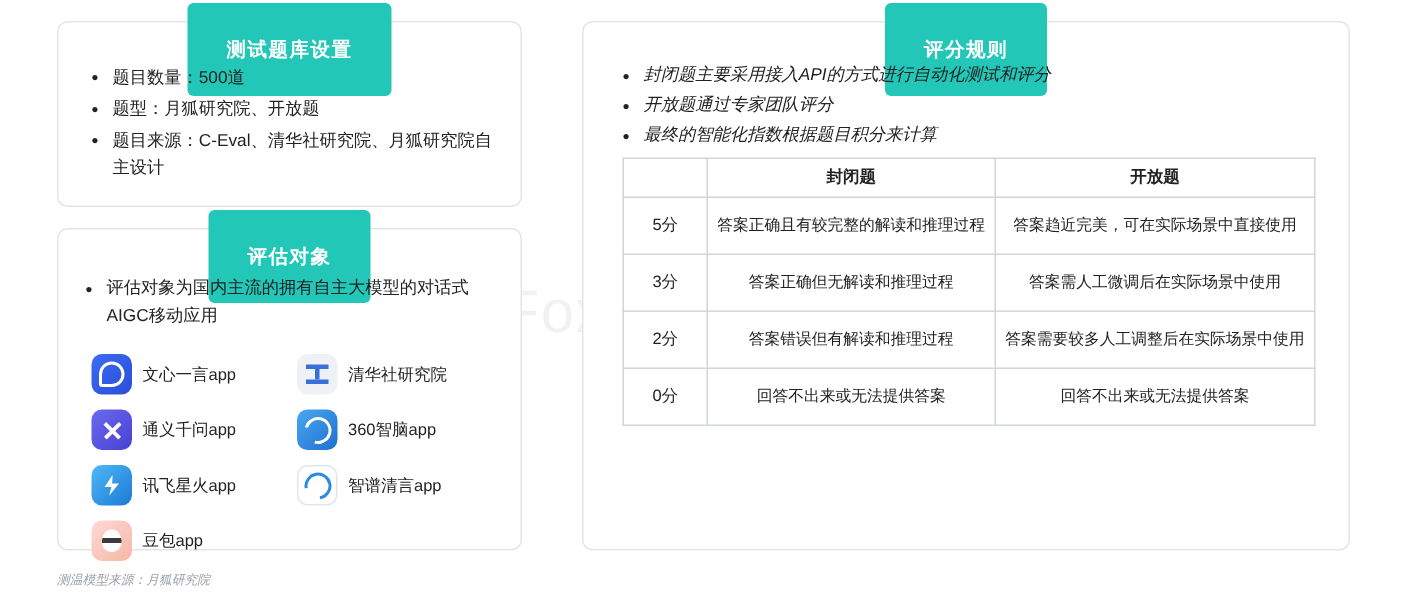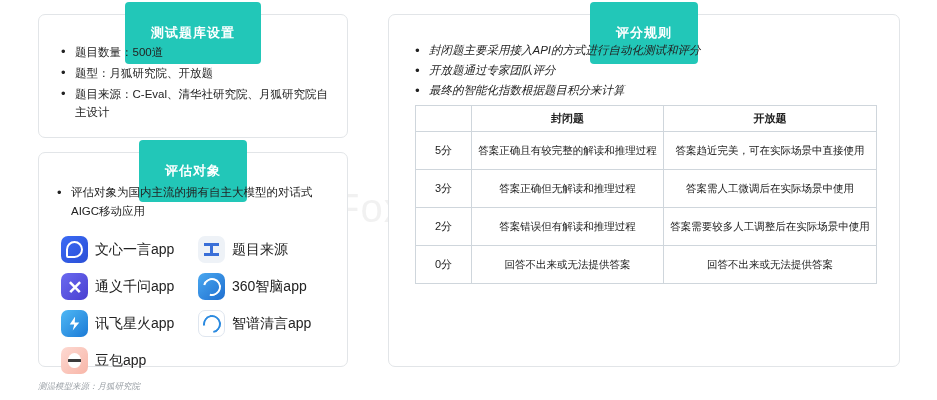--- a/index.html
+++ b/index.html
@@ -117,21 +117,21 @@
     margin-right: 7px;
     flex: 0 0 auto;
     display: flex; align-items: center; justify-content: center;
     font-size: 13px;
     color: #fff;
     font-weight: bold;
     overflow: hidden;
     position: relative;
   }
   .app-label {
-    font-size: 14px;
+    font-size: 11px;
     color: #222;
     white-space: nowrap;
   }
 
   .ic-wenxin { background: linear-gradient(135deg,#3b6bf5,#2b4fd6); }
   .ic-wenxin::after {
     content:""; width:13px;height:13px;border:2.5px solid #fff;border-radius:50% 50% 50% 2px;
   }
   .ic-tiangong { background: #eef2f7; }
   .ic-tiangong::after {
@@ -233,21 +233,21 @@
       <li>评估对象为国内主流的拥有自主大模型的对话式AIGC移动应用</li>
     </ul>
 
     <div class="app-grid">
       <div class="app-item">
         <span class="app-icon ic-wenxin"></span>
         <span class="app-label">文心一言app</span>
       </div>
       <div class="app-item">
         <span class="app-icon ic-tiangong"></span>
-        <span class="app-label">题目来源</span>
+        <span class="app-label">清华社研究院</span>
       </div>
       <div class="app-item">
         <span class="app-icon ic-tongyi"></span>
         <span class="app-label">通义千问app</span>
       </div>
       <div class="app-item">
         <span class="app-icon ic-zhipu"></span>
         <span class="app-label">360智脑app</span>
       </div>
       <div class="app-item">

